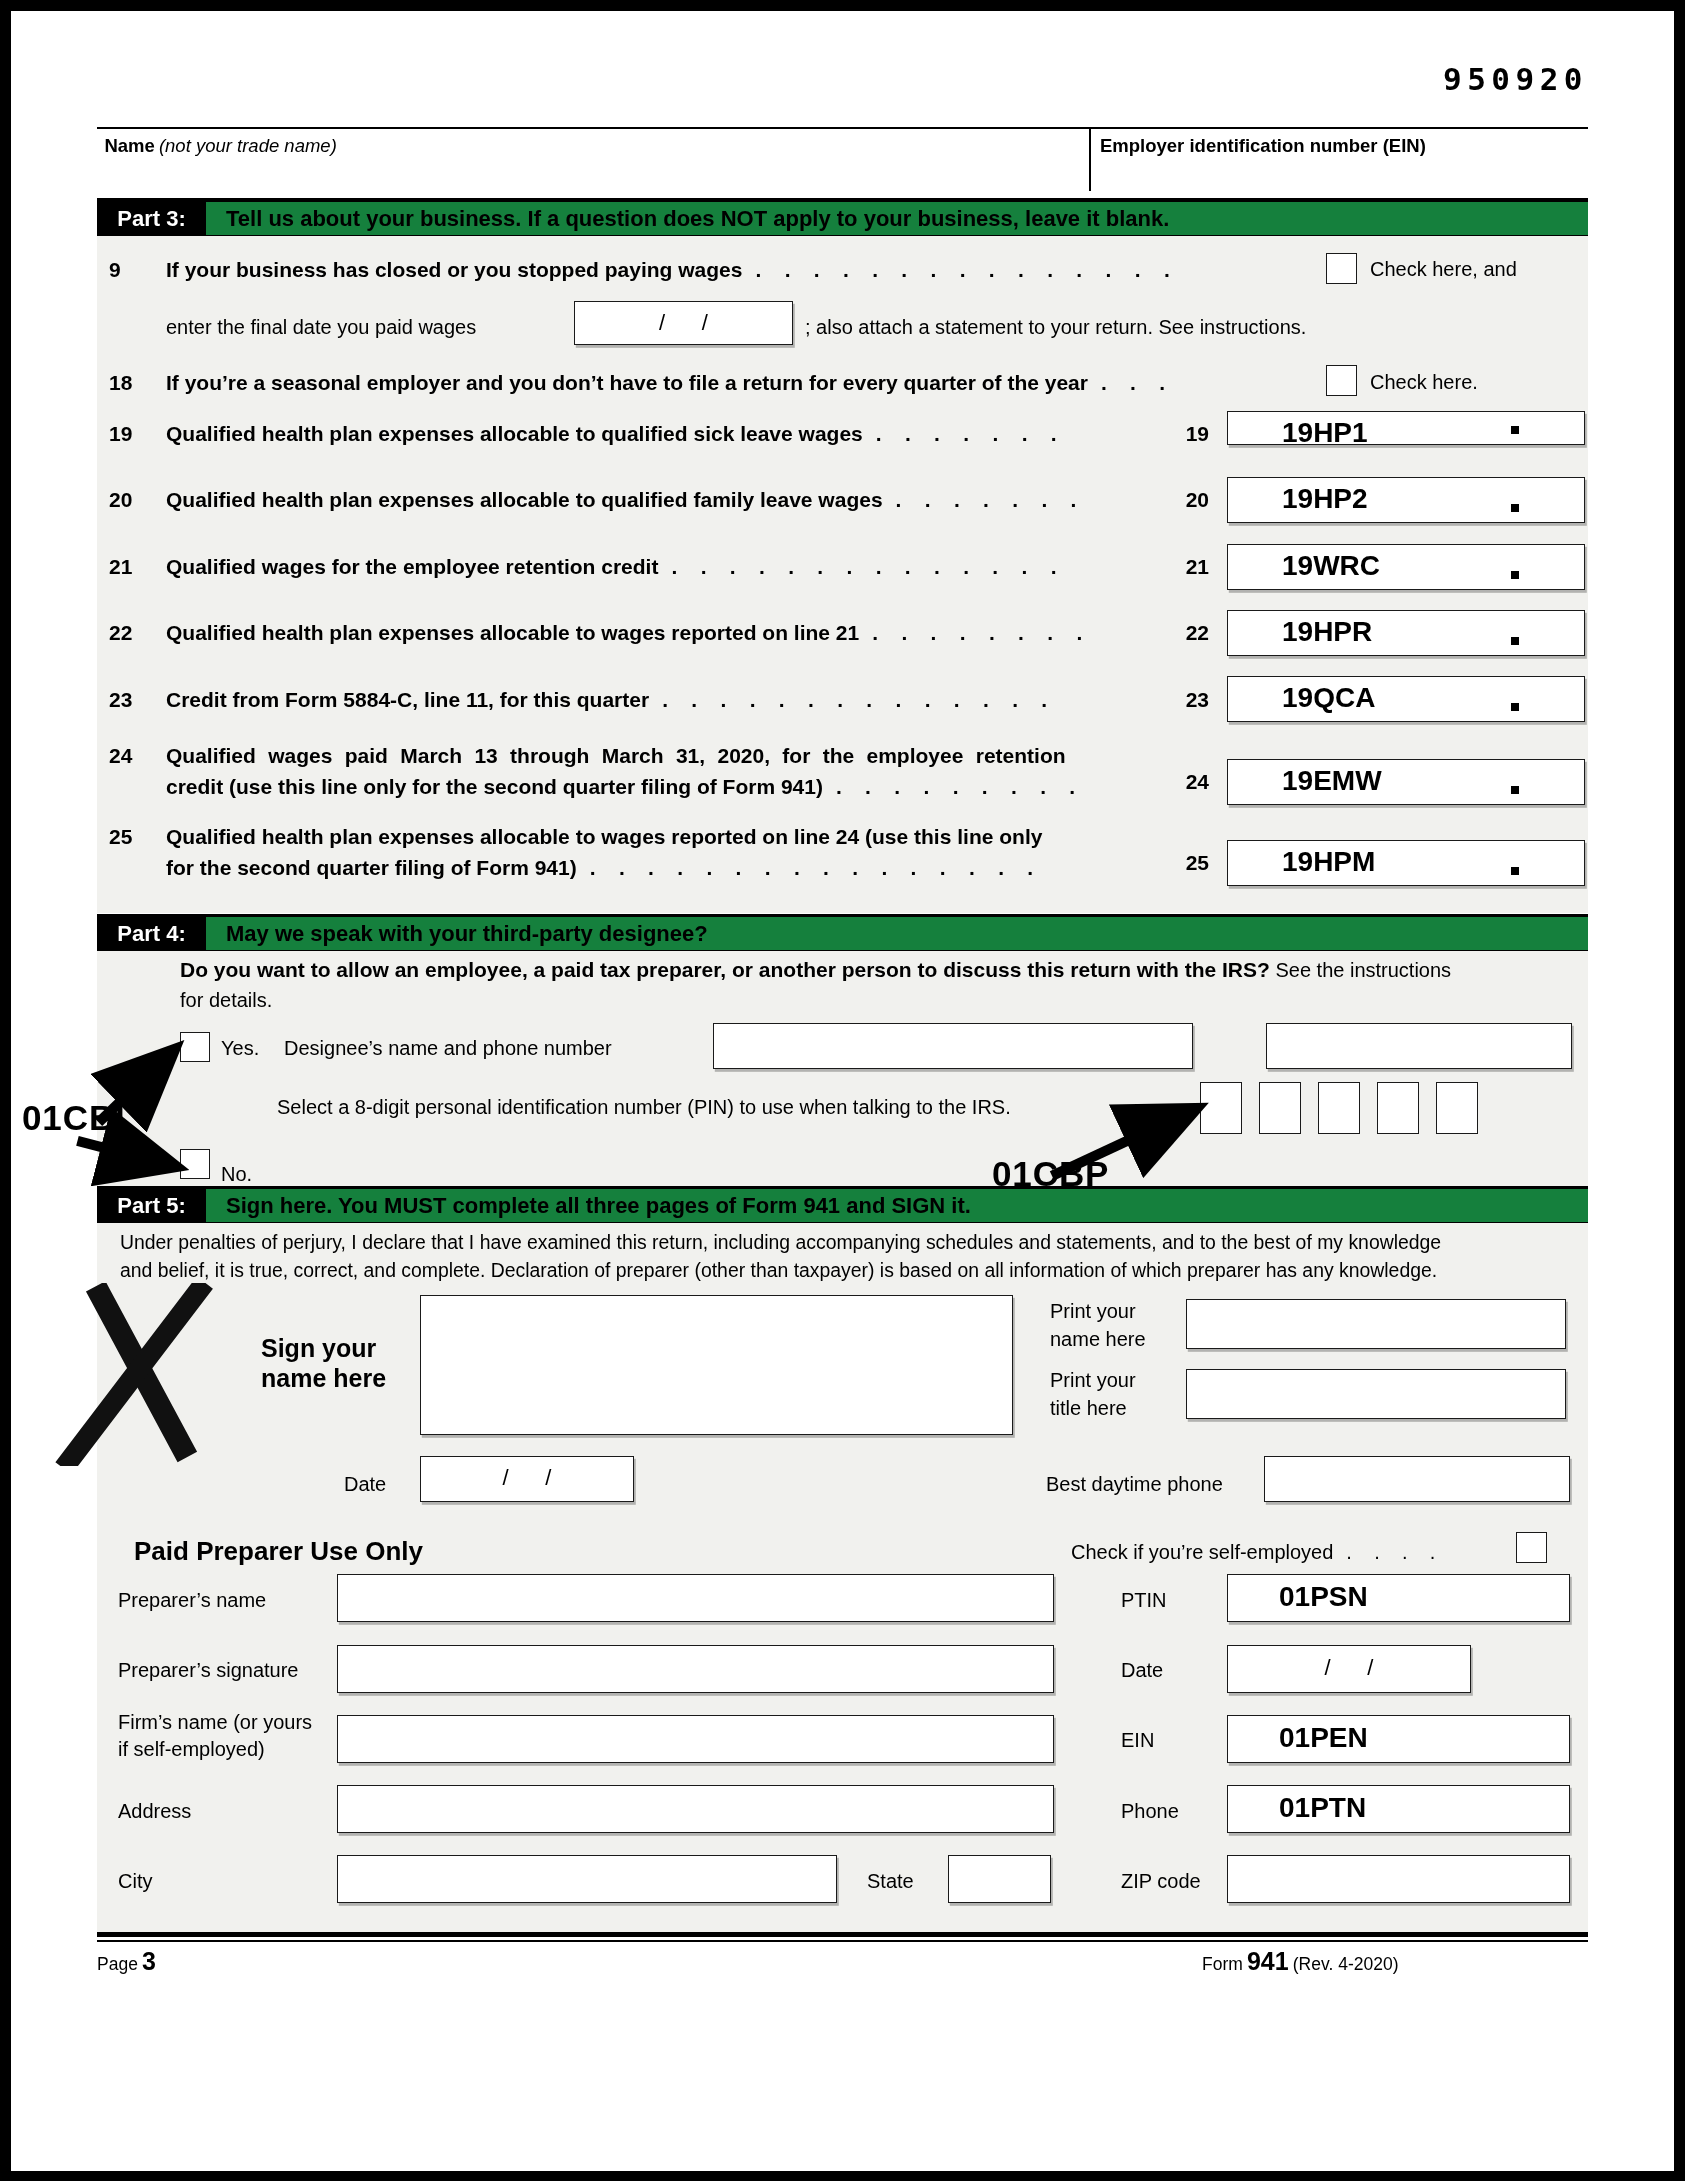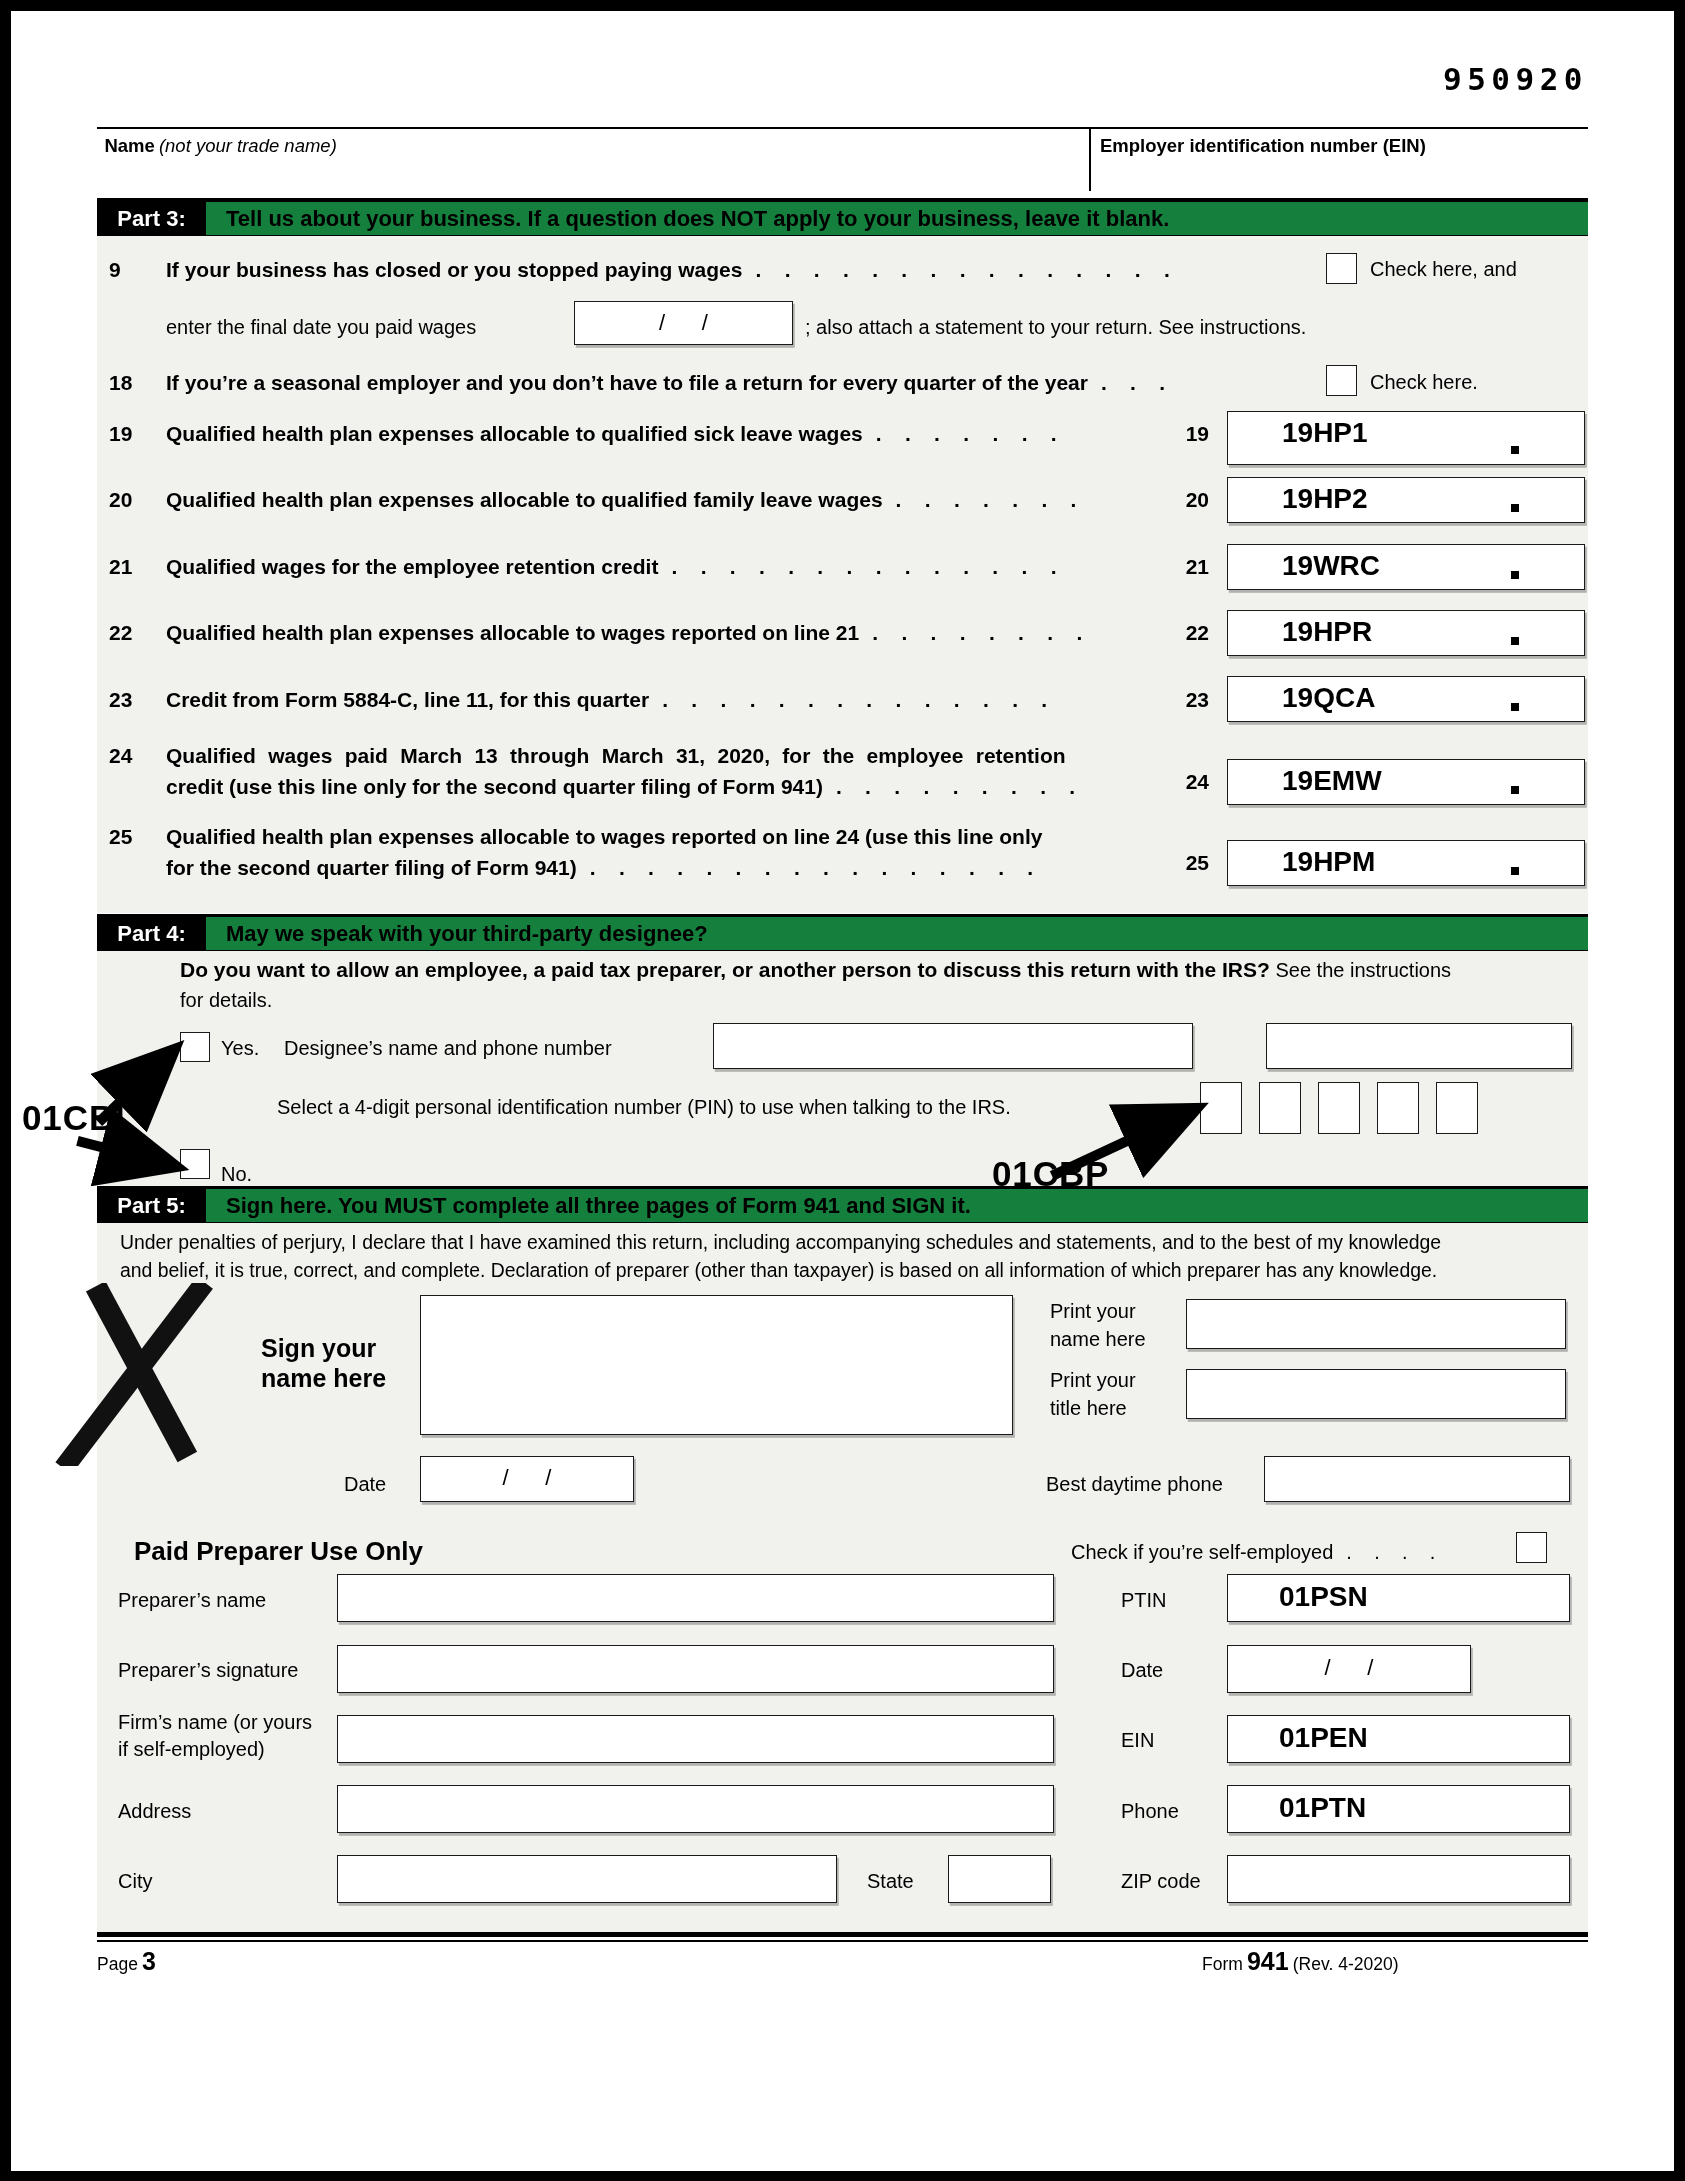--- a/index.html
+++ b/index.html
@@ -78,21 +78,21 @@
     <span>If you’re a seasonal employer and you don’t have to file a return for every quarter of the year</span><span class="dots">.    .    .</span>
   </div>
   <div class="abs cb" style="left:1315px;top:354px;width:31px;height:31px"></div>
   <div class="abs reg" style="left:1359px;top:360px">Check here.</div>
 
   <div class="abs lbl" style="left:98px;top:411px">19</div>
   <div class="abs lbl" style="left:155px;top:411px">
     <span>Qualified health plan expenses allocable to qualified sick leave wages</span><span class="dots">.    .    .    .    .    .    .</span>
   </div>
   <div class="abs numcol" style="left:1152px;top:411px">19</div>
-  <div class="abs entry" style="left:1216px;top:400px;width:358px;height:54px">
+  <div class="abs entry" style="left:1216px;top:400px;width:358px;height:34px">
     <span class="val">19HP1</span>
     <span class="decdot"></span>
   </div>
 
   <div class="abs lbl" style="left:98px;top:477px">20</div>
   <div class="abs lbl" style="left:155px;top:477px">
     <span>Qualified health plan expenses allocable to qualified family leave wages</span><span class="dots">.    .    .    .    .    .    .</span>
   </div>
   <div class="abs numcol" style="left:1152px;top:477px">20</div>
   <div class="abs entry" style="left:1216px;top:466px;width:358px;height:46px">
@@ -161,21 +161,21 @@
     <span class="lbl">Do you want to allow an employee, a paid tax preparer, or another person to discuss this return with the IRS?</span><span class="reg"> See the instructions</span>
   </div>
   <div class="abs reg" style="left:169px;top:978px">for details.</div>
 
   <div class="abs cb" style="left:169px;top:1021px;width:29.5px;height:29.5px"></div>
   <div class="abs reg" style="left:210px;top:1026px">Yes.</div>
   <div class="abs reg" style="left:273px;top:1026px">Designee’s name and phone number</div>
   <div class="abs entry" style="left:702px;top:1012px;width:480px;height:46px"></div>
   <div class="abs entry" style="left:1255px;top:1012px;width:306px;height:46px"></div>
 
-  <div class="abs reg" style="left:266px;top:1085px">Select a 4-digit personal identification number (PIN) to use when talking to the IRS.</div>
+  <div class="abs reg" style="left:266px;top:1085px">Select a 8-digit personal identification number (PIN) to use when talking to the IRS.</div>
   <div class="abs cb" style="left:1189px;top:1071px;width:42px;height:52px"></div>
   <div class="abs cb" style="left:1248px;top:1071px;width:42px;height:52px"></div>
   <div class="abs cb" style="left:1307px;top:1071px;width:42px;height:52px"></div>
   <div class="abs cb" style="left:1366px;top:1071px;width:42px;height:52px"></div>
   <div class="abs cb" style="left:1425px;top:1071px;width:42px;height:52px"></div>
 
   <div class="abs cb" style="left:169px;top:1138px;width:29.5px;height:29.5px"></div>
   <div class="abs reg" style="left:210px;top:1152px">No.</div>
 
   <div class="abs ann" style="left:11px;top:1087px">01CBI</div>

